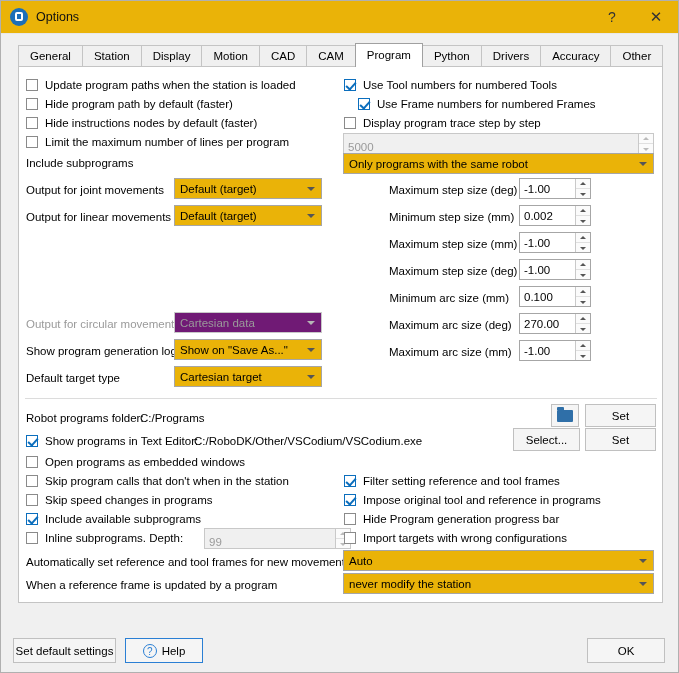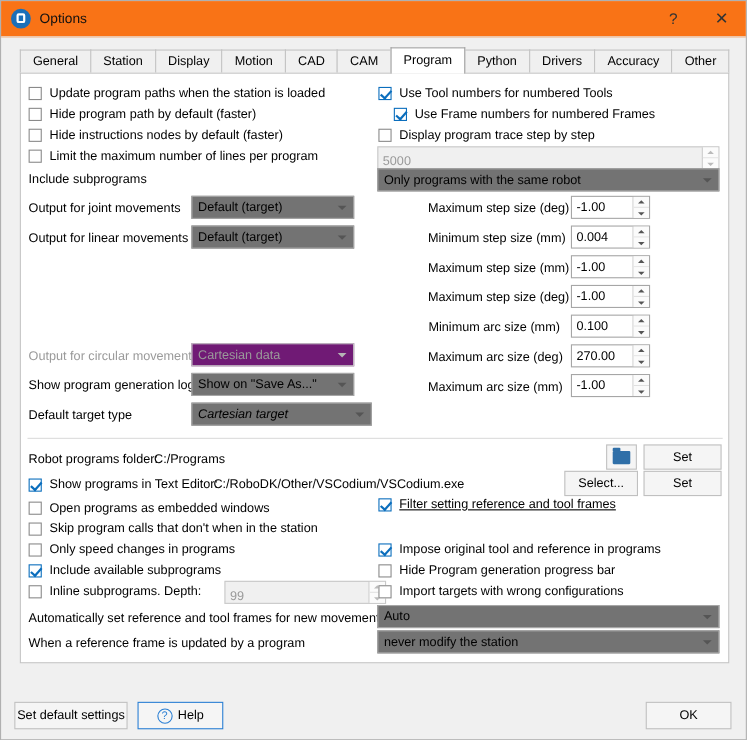--- a/index.html
+++ b/index.html
@@ -21,21 +21,21 @@
     height: 673px;
     background: #f0f0f0;
     border: 1px solid #b0b0b0;
     box-sizing: border-box;
   }
   
   .titlebar {
     height: 32px;
     display: flex;
     align-items: center;
-    background: #f97316;
+    background: #eab308;
     border-bottom: 1px solid #e8e8e8;
   }
   .app-icon {
     width: 18px; height: 18px;
     margin-left: 9px;
     border-radius: 50%;
     background: #1b6fb8;
     position: relative;
     flex: none;
   }
@@ -142,21 +142,21 @@
     font-size: 11.5px;
     color: #000;
     white-space: nowrap;
   }
   .static.dim { color: #9a9a9a; }
 
   .combo {
     position: absolute;
     height: 21px;
     border: 1px solid #a6a6a6;
-    background: #737373;
+    background: #eab308;
     box-sizing: border-box;
     font-size: 11.5px;
     color: #000;
     display: flex;
     align-items: center;
     padding-left: 5px;
   }
   .combo .arrow {
     position: absolute;
     right: 6px;
@@ -383,37 +383,37 @@
       <span class="arrow"></span>
     </div>
 
     <div class="static" style="left:7px; top:278px;">Show program generation log</div>
     <div class="combo" style="left:155px; top:272px; width:148px;">
       <span>Show on "Save As..."</span>
       <span class="arrow"></span>
     </div>
 
     <div class="static" style="left:7px; top:305px;">Default target type</div>
-    <div class="combo" style="left:155px; top:299px; width:164px;font-style:italic;">
+    <div class="combo" style="left:155px; top:299px; width:148px;">
       <span>Cartesian target</span>
       <span class="arrow"></span>
     </div>
 
     <div class="static" style="left:370px; top:117px; width:120px; text-align:right;">Maximum step size (deg)</div>
     <div class="spin" style="left:500px; top:111px; width:72px;">
       <span>-1.00</span>
       <span class="spinbtns">
             <div></div>
             <div></div>
           </span>
     </div>
 
     <div class="static" style="left:370px; top:144px; width:120px; text-align:right;">Minimum step size (mm)</div>
     <div class="spin" style="left:500px; top:138px; width:72px;">
-      <span>0.004</span>
+      <span>0.002</span>
       <span class="spinbtns">
             <div></div>
             <div></div>
           </span>
     </div>
 
     <div class="static" style="left:370px; top:171px; width:120px; text-align:right;">Maximum step size (mm)</div>
     <div class="spin" style="left:500px; top:165px; width:72px;">
       <span>-1.00</span>
       <span class="spinbtns">
@@ -478,39 +478,39 @@
     <div class="chk" style="left:7px; top:389px;">
       <span class="box"></span>
       <span class="lbl">Open programs as embedded windows</span>
     </div>
     <div class="chk" style="left:7px; top:408px;">
       <span class="box"></span>
       <span class="lbl">Skip program calls that don't when in the station</span>
     </div>
     <div class="chk" style="left:7px; top:427px;">
       <span class="box"></span>
-      <span class="lbl">Only speed changes in programs</span>
+      <span class="lbl">Skip speed changes in programs</span>
     </div>
     <div class="chk" style="left:7px; top:446px;">
       <span class="box checked"></span>
       <span class="lbl">Include available subprograms</span>
     </div>
     <div class="chk" style="left:7px; top:465px;">
       <span class="box"></span>
       <span class="lbl">Inline subprograms. Depth:</span>
     </div>
     <div class="spin disabled" style="left:157px; top:461px; width:147px;margin-left:28px;">
       <span>99</span>
       <span class="spinbtns">
             <div></div>
             <div></div>
           </span>
     </div>
 
-    <div class="chk" style="left:325px; top:386px;text-decoration:underline;">
+    <div class="chk" style="left:325px; top:408px;">
       <span class="box checked"></span>
       <span class="lbl">Filter setting reference and tool frames</span>
     </div>
     <div class="chk" style="left:325px; top:427px;">
       <span class="box checked"></span>
       <span class="lbl">Impose original tool and reference in programs</span>
     </div>
     <div class="chk" style="left:325px; top:446px;">
       <span class="box"></span>
       <span class="lbl">Hide Program generation progress bar</span>

